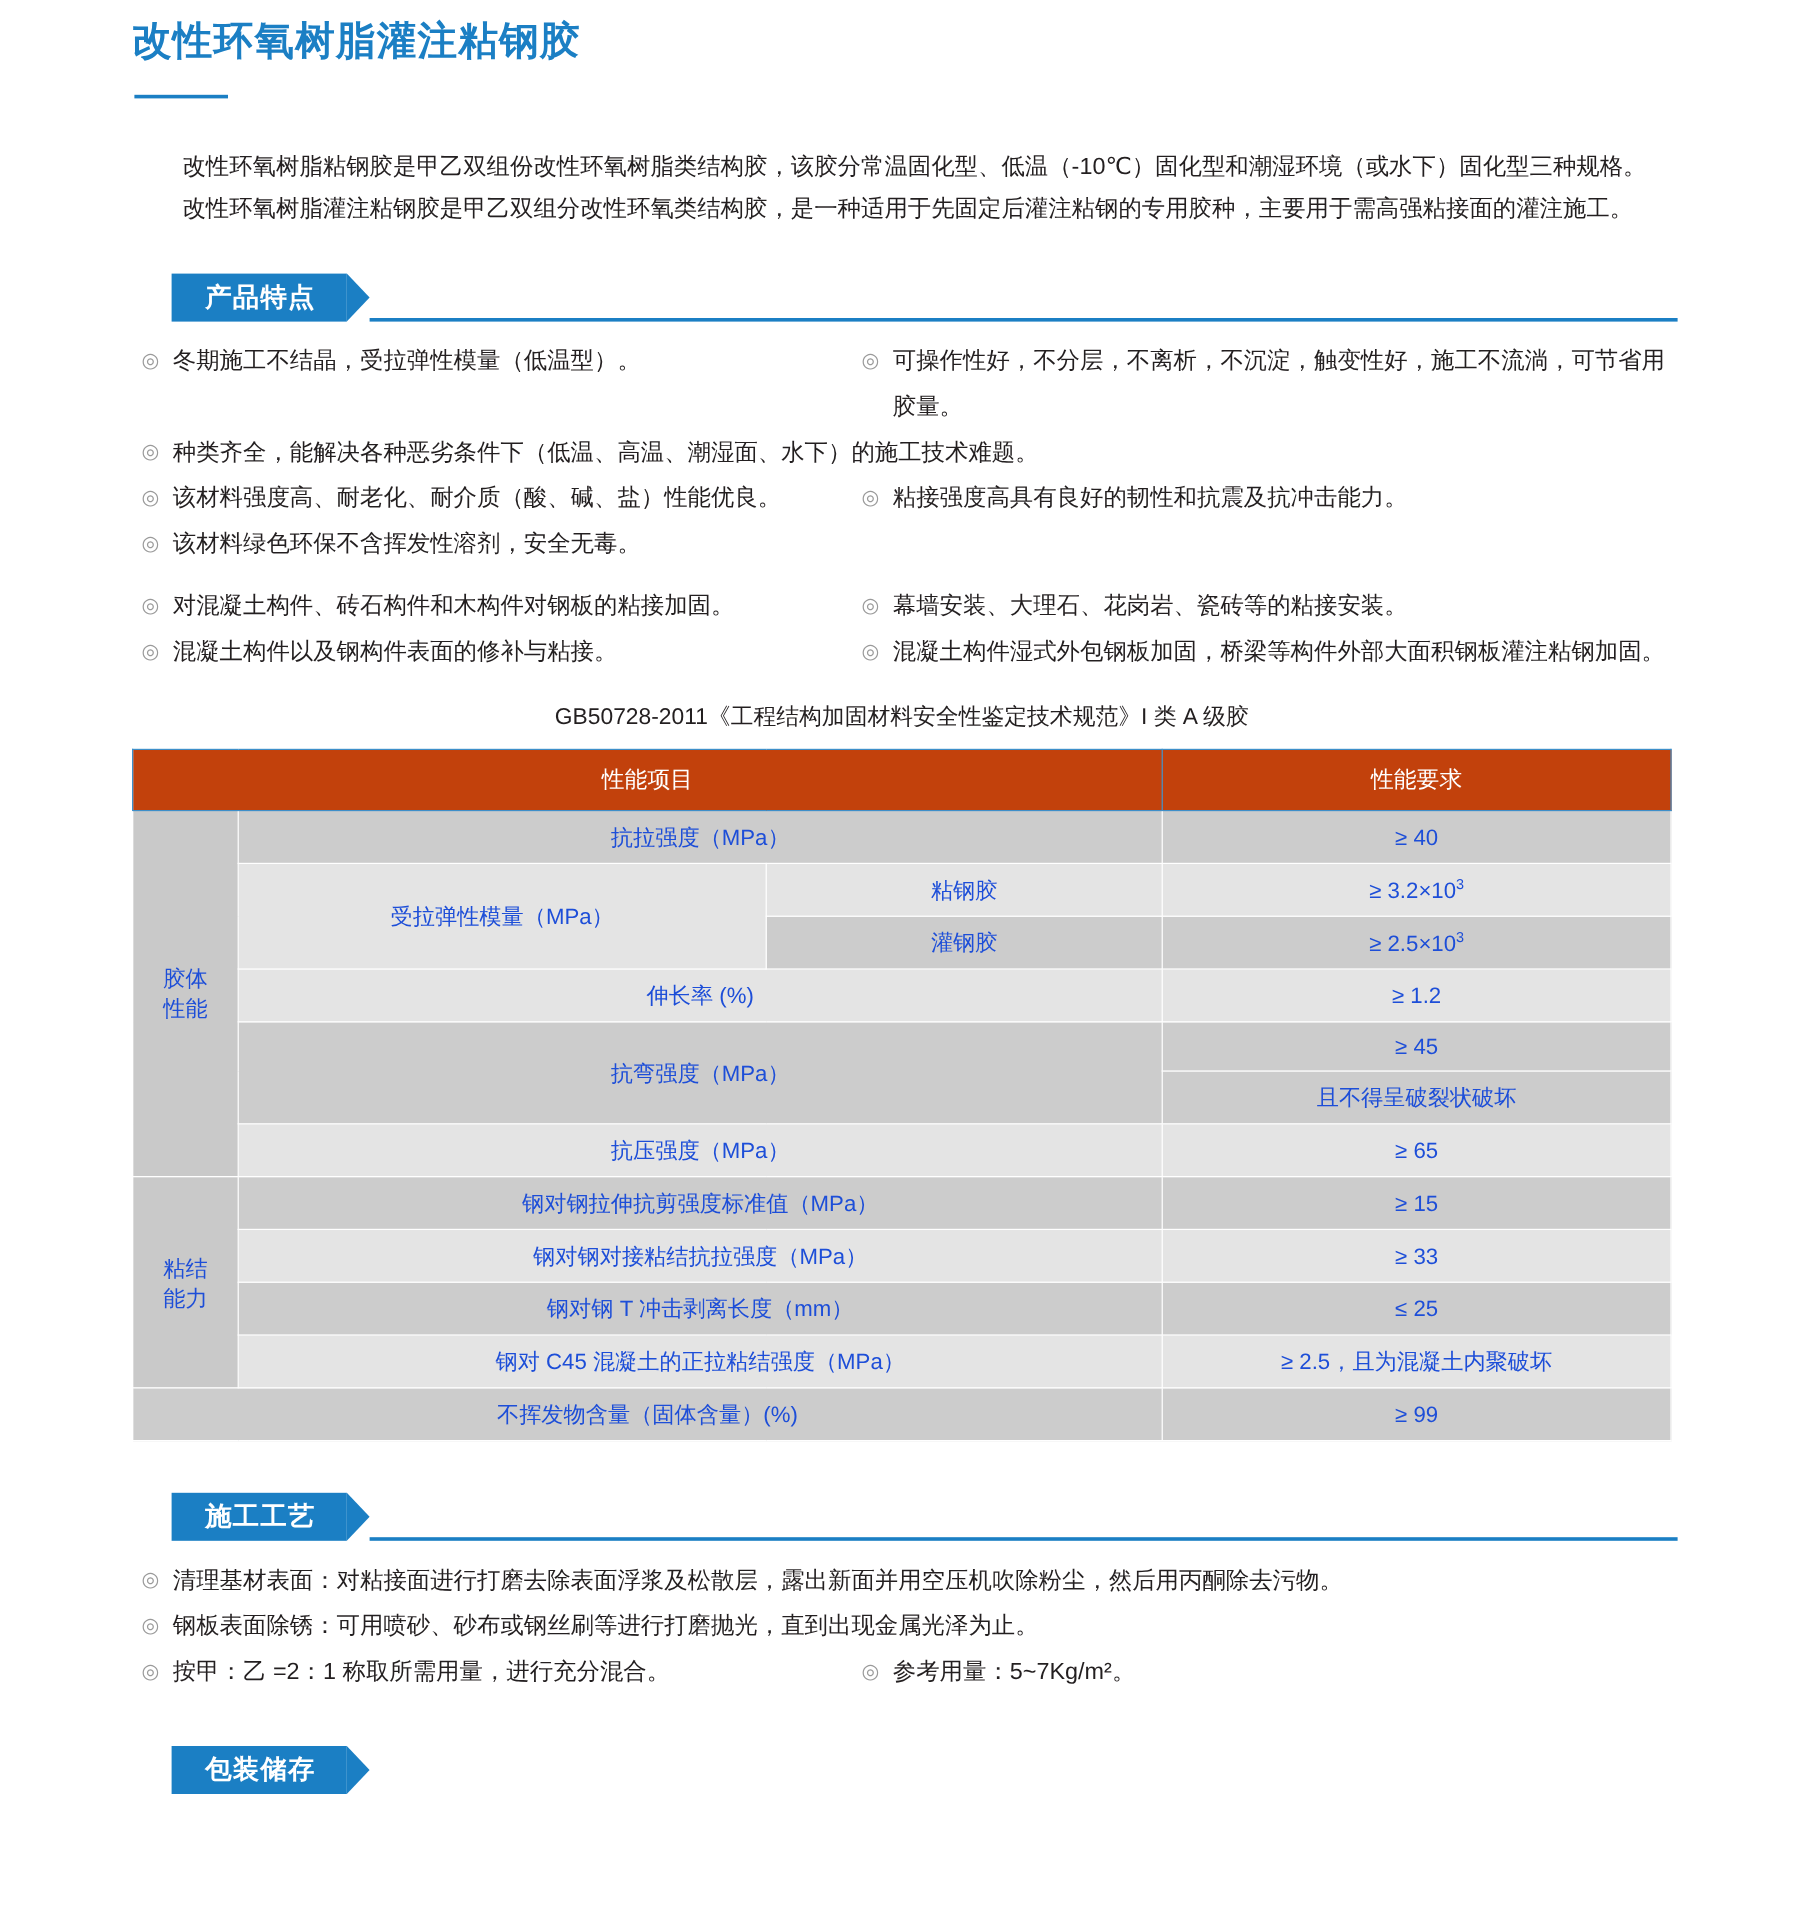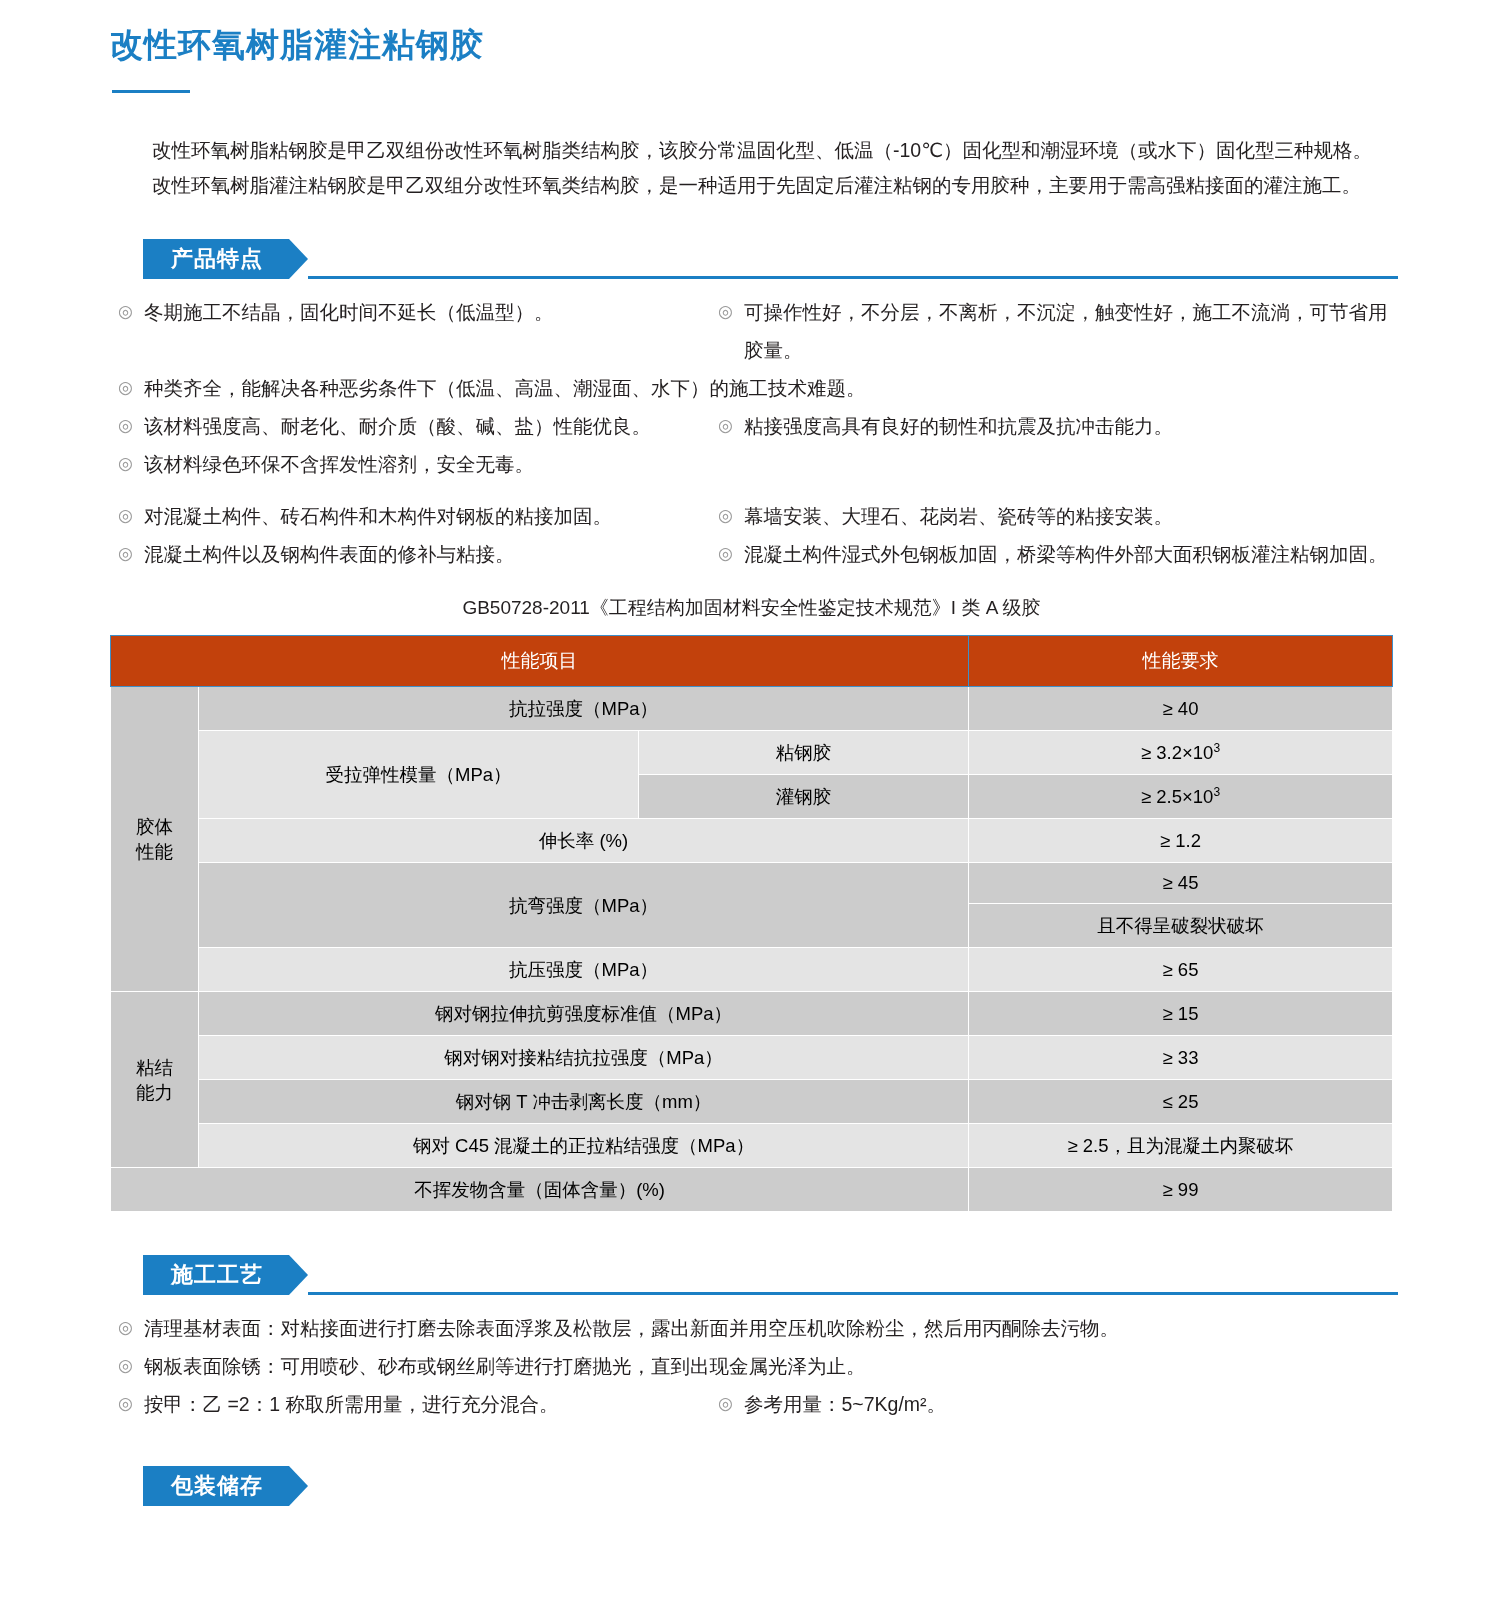--- a/index.html
+++ b/index.html
@@ -16,21 +16,21 @@
   }
   .page {
     padding: 0 110px 0 110px;
   }
   
   .doc-title {
     font-size: 33px;
     font-weight: bold;
     color: #1b7fc4;
     letter-spacing: 1px;
-    padding-top: 23px;
+    padding-top: 12px;
     margin: 0 0 0 0;
   }
   .title-rule {
     width: 78px;
     height: 3px;
     background: #1b7fc4;
     margin: 22px 0 0 2px;
   }
   
   .intro {
@@ -118,21 +118,21 @@
   table.perf {
     width: 100%;
     border-collapse: collapse;
     font-size: 18.5px;
     table-layout: fixed;
   }
   table.perf th, table.perf td {
     border: 1px solid #ffffff;
     text-align: center;
     padding: 9px 20px;
-    color: #000000;
+    color: #1d4ed8;
   }
   table.perf thead th {
     background: #c2410c;
     color: #ffffff;
     font-weight: normal;
     font-size: 19px;
     padding: 12px 6px;
     border: 1px solid #3e8fc9;
   }
   .cell-grey  { background: #cccccc; }
@@ -157,21 +157,21 @@
   </div>
 
   <div class="section-head">
     <div class="tag">产品特点</div>
     <div class="tag-line"></div>
   </div>
   <div class="bullets">
     <div class="brow">
       <div class="bitem col-a">
         <span class="dot">◎</span>
-        <span class="btext">冬期施工不结晶，固化时间不延长（低温型）。</span>
+        <span class="btext">冬期施工不结晶，受拉弹性模量（低温型）。</span>
       </div>
       <div class="bitem col-b">
         <span class="dot">◎</span>
         <span class="btext">可操作性好，不分层，不离析，不沉淀，触变性好，施工不流淌，可节省用胶量。</span>
       </div>
     </div>
     <div class="brow">
       <div class="bitem full">
         <span class="dot">◎</span>
         <span class="btext">种类齐全，能解决各种恶劣条件下（低温、高温、潮湿面、水下）的施工技术难题。</span>

